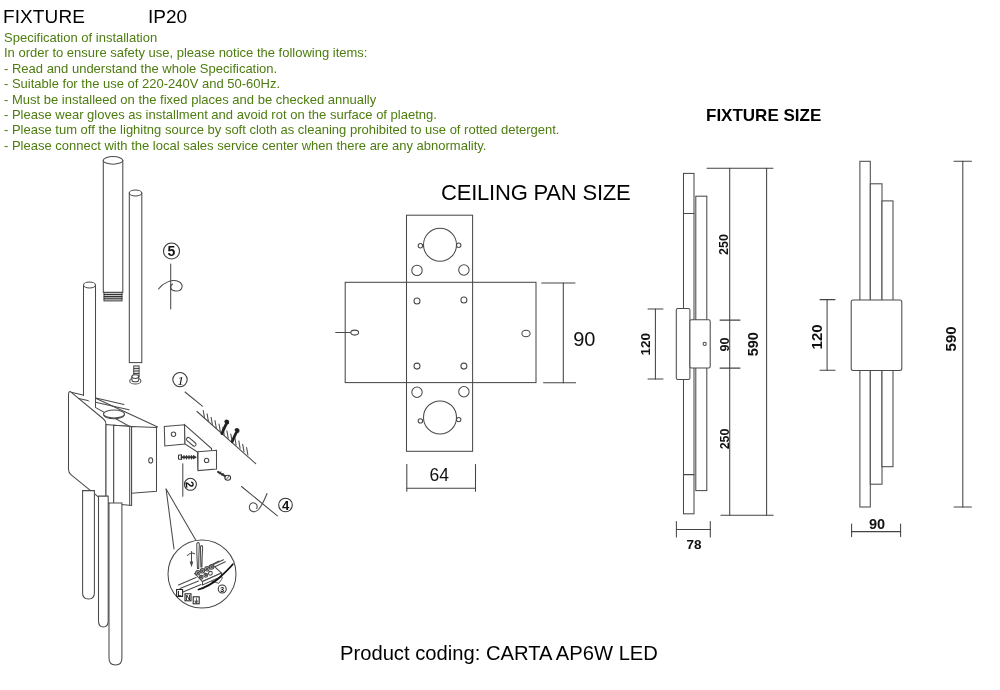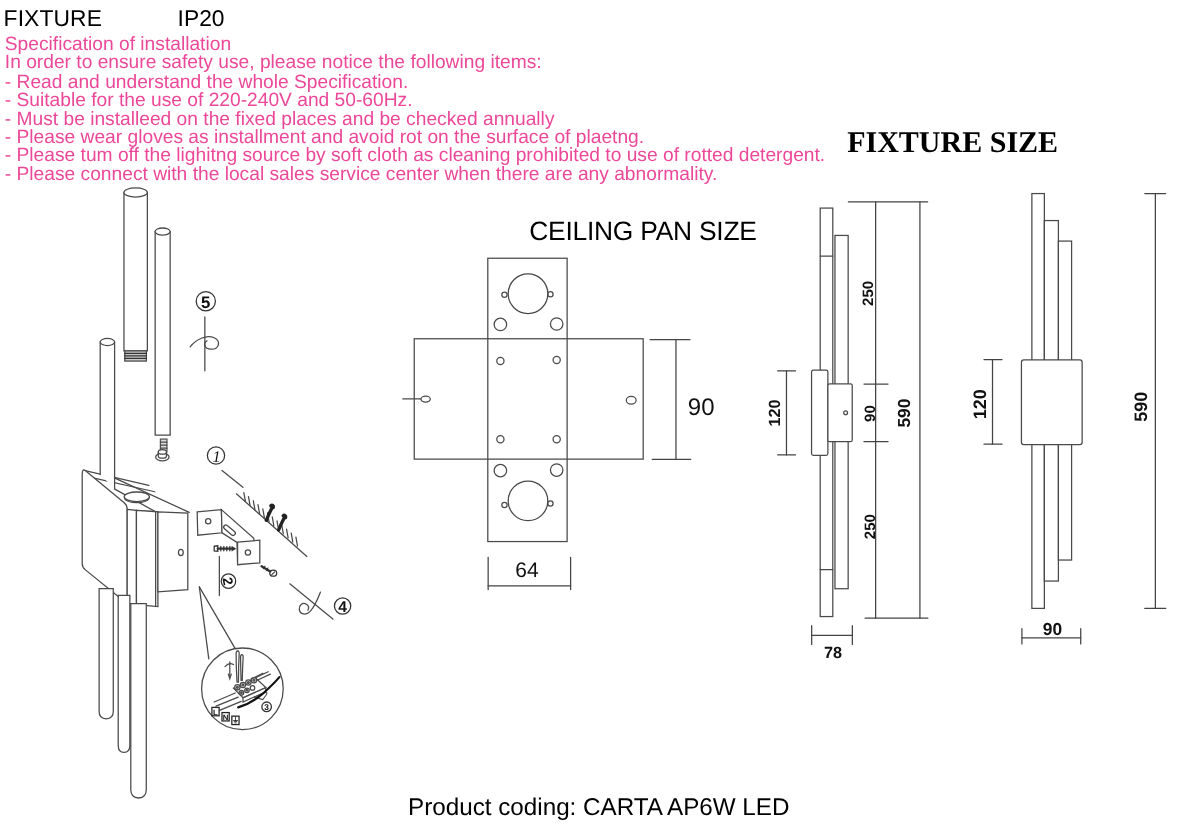--- a/index.html
+++ b/index.html
@@ -6,36 +6,36 @@
 body{font-family:"Liberation Sans",sans-serif;color:#000;position:relative}
 .abs{position:absolute;white-space:nowrap}
 </style>
 </head>
 <body>
 
 <div class="abs" style="left:3px;top:6px;font-size:19px;letter-spacing:0.1px;">FIXTURE</div>
 
 <div class="abs" style="left:148px;top:6px;font-size:19px;text-align:center;">IP20</div>
 
-<div class="abs" style="left:4px;top:30px;font-size:16px;line-height:15.4px;color:#ec4899;">
+<div class="abs" style="left:4px;top:30px;font-size:13px;line-height:15.4px;color:#4d7c0f;">
 Specification of installation<br>
 In order to ensure safety use, please notice the following items:<br>
 - Read and understand the whole Specification.<br>
 - Suitable for the use of 220-240V and 50-60Hz.<br>
 - Must be installeed on the fixed places and be checked annually<br>
 - Please wear gloves as installment and avoid rot on the surface of plaetng.<br>
 - Please tum off the lighitng source by soft cloth as cleaning prohibited to use of rotted detergent.<br>
 - Please connect with the local sales service center when there are any abnormality.
 </div>
 
 <div class="abs" style="left:401px;top:180px;font-size:22px;letter-spacing:-0.2px;margin-left:40px;">CEILING PAN SIZE</div>
 
-<div class="abs" style="left:706px;top:106px;font-size:25px;font-weight:bold;letter-spacing:0px;font-family:Liberation Serif, serif;">FIXTURE SIZE</div>
-
-<div class="abs" style="left:340px;top:642px;font-size:20.2px;margin-top:20px;">Product coding: CARTA AP6W LED</div>
+<div class="abs" style="left:706px;top:106px;font-size:17px;font-weight:bold;letter-spacing:0px;">FIXTURE SIZE</div>
+
+<div class="abs" style="left:340px;top:642px;font-size:20.2px;">Product coding: CARTA AP6W LED</div>
 
 <svg class="abs" style="left:0;top:0" width="1000" height="690" viewBox="0 0 1000 690" fill="none" stroke-linecap="round">
 <g stroke="#4a4a4a" stroke-width="1.05" fill="none">
 
 <g>
 <rect x="103.3" y="160.4" width="19.5" height="132" fill="#fff"></rect>
 <ellipse cx="113" cy="160.4" rx="9.75" ry="3.8" fill="#fff"></ellipse>
 <rect x="104" y="292.4" width="18" height="8.5" fill="#c8c8c8"></rect>
 <line x1="104" y1="294.5" x2="122" y2="294.5" stroke="#333"></line>
 <line x1="104" y1="296.6" x2="122" y2="296.6" stroke="#333"></line>

